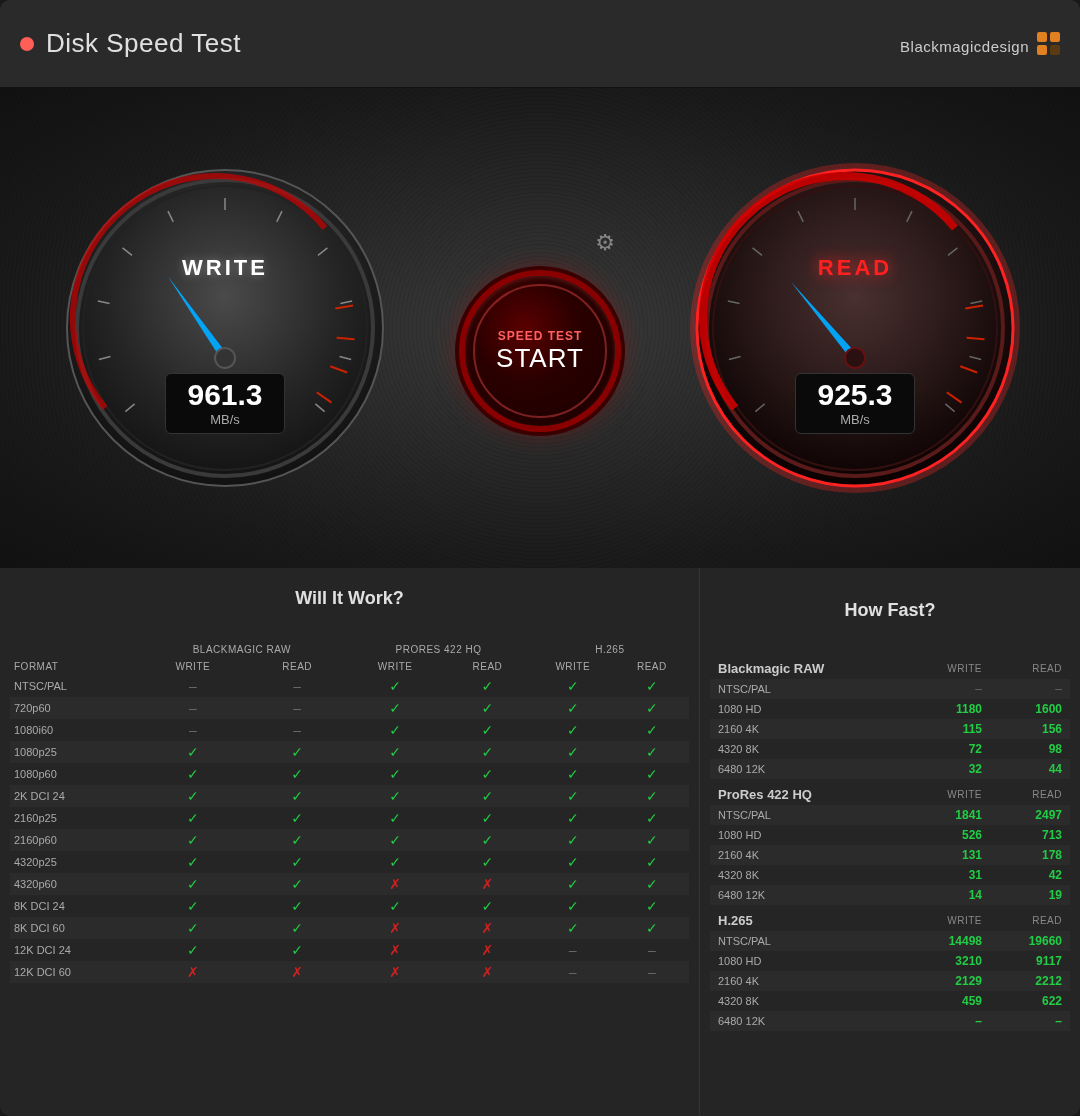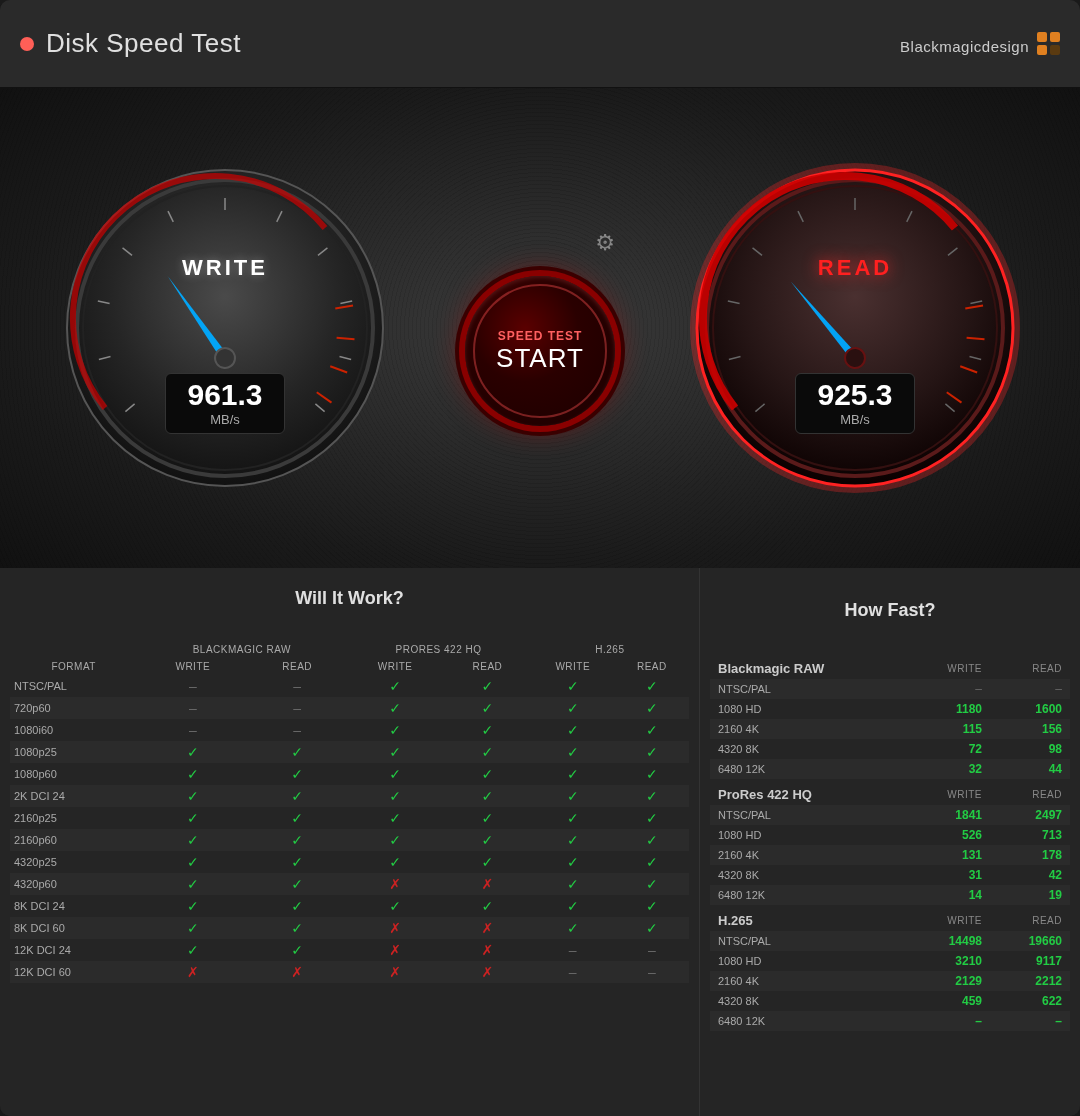--- a/index.html
+++ b/index.html
@@ -45,21 +45,21 @@
     .data-section { background: #252525; flex: 1; display: flex; }
 
     .will-it-work { flex: 1; padding: 20px 10px; border-right: 1px solid #333; }
     .how-fast { width: 380px; padding: 32px 10px; }
 
     .section-title { text-align: center; color: #e0e0e0; font-size: 18px; font-weight: 600; margin-bottom: 32px; }
 
     
     .wit-table { width: 100%; border-collapse: collapse; font-size: 12px; }
     .wit-table th { color: #aaa; font-weight: 400; text-transform: uppercase; font-size: 10px; letter-spacing: 0.5px; padding: 3px 4px; text-align: center; }
-    .wit-table th.format-col { text-align: center; margin-top: 36px; }
+    .wit-table th.format-col { text-align: left; margin-top: 36px; }
     .wit-table td { padding: 3px 4px; text-align: center; }
     .wit-table td.format-name { color: #aaa; text-align: left; font-size: 11px; }
     .wit-table tr:nth-child(even) td { background: rgba(255,255,255,0.03); }
     .col-group-header { color: #e0e0e0; font-size: 13px; font-weight: 500; text-align: center; padding-bottom: 2px; }
     .check { color: #22cc44; font-size: 14px; }
     .cross { color: #cc2222; font-size: 14px; }
     .dash { color: #666; font-size: 14px; }
 
     
     .hf-table { width: 100%; border-collapse: collapse; font-size: 12px; }

